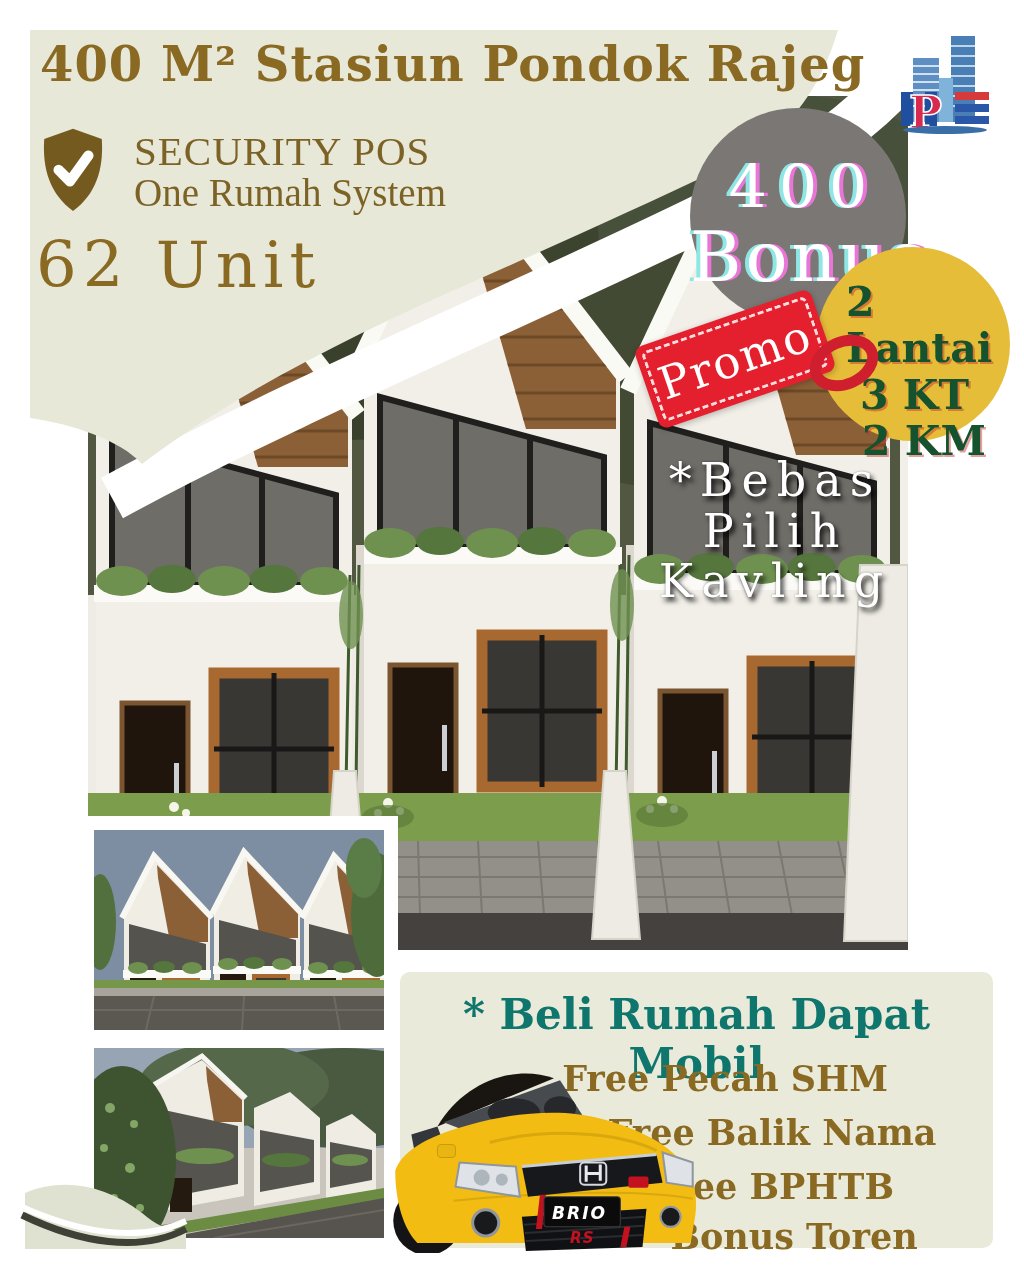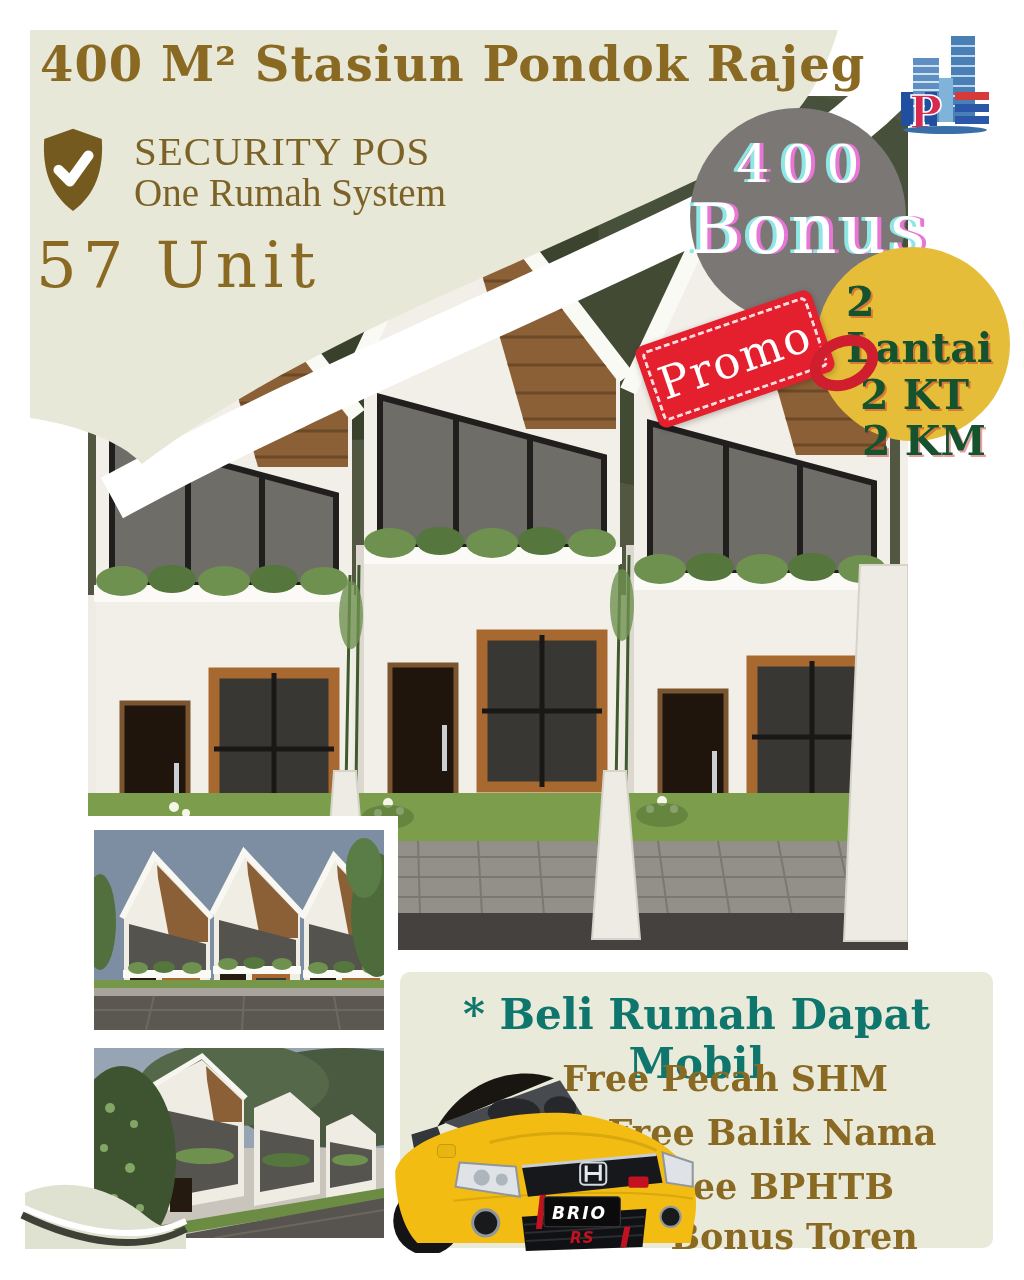--- a/index.html
+++ b/index.html
@@ -20,21 +20,21 @@
   .sec-line1{font-size:41px;letter-spacing:1px;}
   .sec-line2{font-size:39px;}
   .units{left:36px;top:228px;z-index:4;color:#8a6a22;font-family:"DejaVu Serif",serif;
          font-size:64px;letter-spacing:6px;}
   .logo{left:895px;top:30px;width:100px;height:108px;z-index:4;}
 
   
   .price-badge{left:690px;top:108px;width:216px;height:216px;border-radius:50%;
                background:#7b7774;z-index:5;text-align:center;color:#ffffff;
                font-family:"DejaVu Serif",serif;}
-  .price-amount{margin-top:26px;font-size:52px;letter-spacing:12px;padding-left:12px;
+  .price-amount{margin-top:44px;font-size:60px;letter-spacing:12px;padding-left:12px;
                 text-shadow:-4px 0 0 #8fe7e5, 4px 0 0 #e776d6;}
   .price-currency{margin-top:-6px;font-size:70px;letter-spacing:4px;
                 text-shadow:-4px 0 0 #8fe7e5, 4px 0 0 #e776d6;}
   .spec-badge{left:816px;top:247px;width:194px;height:194px;border-radius:50%;
               background:#e6bd39;z-index:5;color:#14532d;font-family:"DejaVu Serif",serif;
               font-weight:700;font-size:41px;line-height:1.13;padding:32px 0 0 30px;box-sizing:border-box;
               text-shadow:2px 2px 0 rgba(197,42,42,0.45);}
   .spec-kt{padding-left:14px;}
   .spec-km{padding-left:16px;}
 
@@ -193,21 +193,21 @@
     <svg class="shield" viewBox="0 0 72 88">
       <path d="M36,2 L64,12 C66,42 58,66 36,82 C14,66 6,42 8,12 Z" fill="#745a1e"></path>
       <path d="M22,42 L33,53 L51,28" fill="none" stroke="#ffffff" stroke-width="10" stroke-linecap="round" stroke-linejoin="round"></path>
     </svg>
     <div class="sec-text">
       <div class="sec-line1">SECURITY POS</div>
       <div class="sec-line2">One Rumah System</div>
     </div>
   </div>
 
-  <div class="abs units">57 Unit</div>
+  <div class="abs units">62 Unit</div>
 
   <svg class="abs logo" viewBox="0 0 100 108">
     <rect x="18" y="28" width="26" height="64" fill="#5f8fc2"></rect>
     <g stroke="#cfe2f2" stroke-width="2">
       <line x1="18" y1="36" x2="44" y2="36"></line>
         <line x1="18" y1="44" x2="44" y2="44"></line>
       <line x1="18" y1="52" x2="44" y2="52"></line>
         <line x1="18" y1="60" x2="44" y2="60"></line>
       <line x1="18" y1="68" x2="44" y2="68"></line>
         <line x1="18" y1="76" x2="44" y2="76"></line>
@@ -232,31 +232,36 @@
     <ellipse cx="50" cy="100" rx="42" ry="4" fill="#3a6ea8"></ellipse>
   </svg>
 
   <div class="abs price-badge">
     <div class="price-amount">400</div>
     <div class="price-currency">Bonus</div>
   </div>
 
   <div class="abs spec-badge">
     <div>2 Lantai</div>
-    <div class="spec-kt">2 KT</div>
+    <div class="spec-kt">3 KT</div>
     <div class="spec-km">2 KM</div>
   </div>
 
   <div class="abs promo">
     <span class="promo-label">Promo</span>
   </div>
   <svg class="abs promo-ring" viewBox="0 0 92 74">
     <ellipse cx="46" cy="37" rx="30" ry="21" fill="none" stroke="#cf1f2e" stroke-width="11" transform="rotate(-24 46 37)"></ellipse>
   </svg>
 
+  <div class="abs plot-note">
+    <div>*Bebas</div>
+    <div>Pilih</div>
+    <div>Kavling</div>
+  </div>
 
   <div class="abs thumb thumb1">
     <svg width="290" height="200" viewBox="0 0 290 200">
       <defs>
         <g id="mu">
           <polygon points="0,56 30,0 86,60 86,132 0,132" fill="#f0ede5"></polygon>
           <polyline points="-2,58 30,-4 88,58" fill="none" stroke="#f8f7f1" stroke-width="6"></polyline>
           <polygon points="33,5 84,58 84,82 46,82 34,18" fill="#8c6036"></polygon>
           <polygon points="5,64 82,84 82,110 5,110" fill="#55534e"></polygon>
           <rect x="-1" y="110" width="88" height="8" fill="#fafaf6"></rect>

